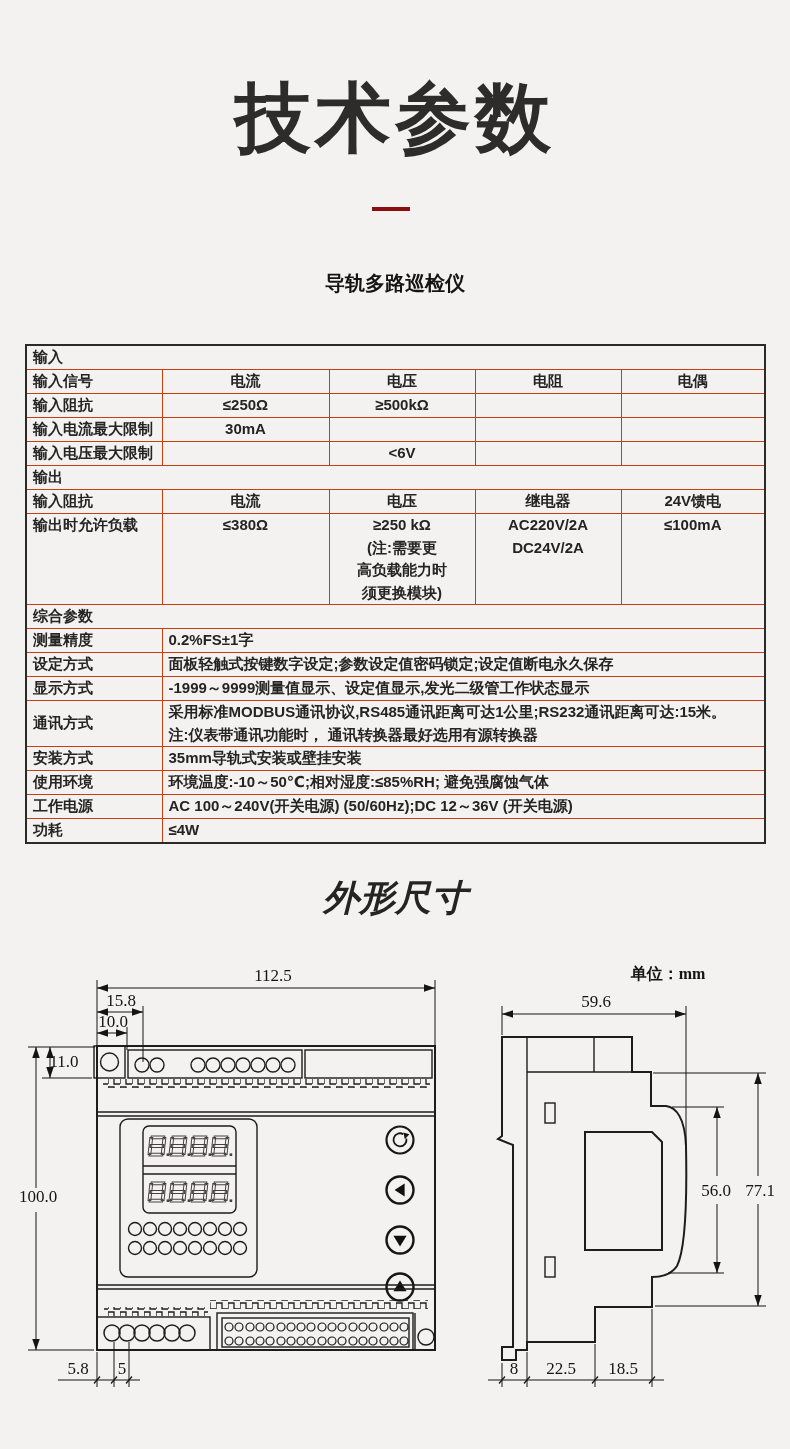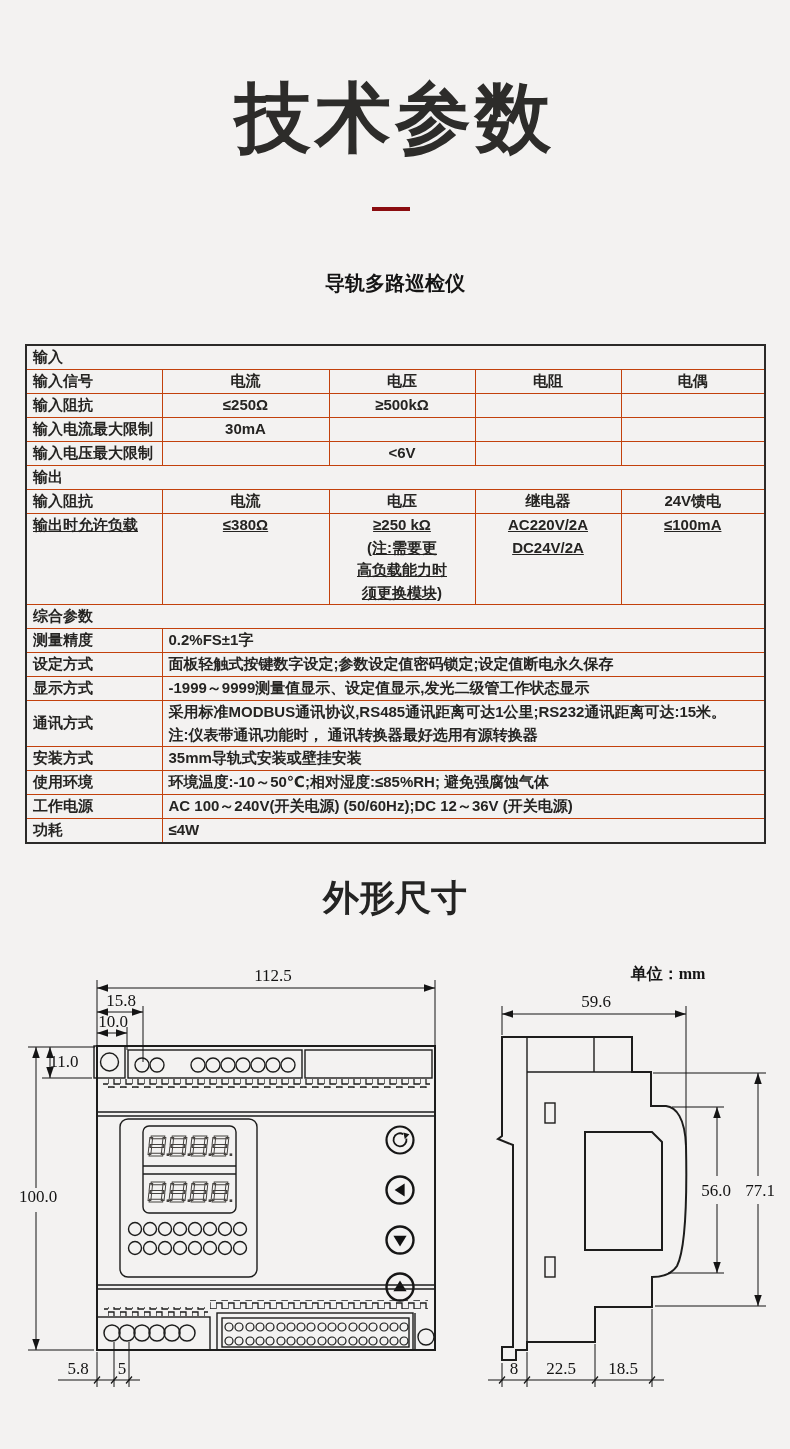--- a/index.html
+++ b/index.html
@@ -4,28 +4,28 @@
 <style>
   html,body{margin:0;padding:0;background:#e9e8e7;}
   .page{position:relative;width:790px;height:1449px;background:#f3f2f1;overflow:hidden;
         font-family:"Liberation Sans","DejaVu Sans",sans-serif;color:#1d1c1b;}
   .page-title{position:absolute;top:68px;left:0;width:100%;text-align:center;
         font-size:76px;font-weight:bold;letter-spacing:4px;color:#2d2c2a;}
   .accent-bar{position:absolute;top:207px;left:372px;width:38px;height:4px;background:#8b0d10;}
   .subtitle{position:absolute;top:270px;left:0;width:100%;text-align:center;
         font-size:20px;font-weight:bold;color:#141414;}
   .section2-title{position:absolute;top:874px;left:0;width:100%;text-align:center;
-        font-size:36px;font-weight:bold;color:#242423;}
+        font-size:36px;font-weight:bold;color:#242423;font-style:italic;}
   table.spec{position:absolute;top:344px;left:25px;width:739px;border-collapse:collapse;
         table-layout:fixed;font-size:15px;font-weight:bold;color:#252422;
         border:2px solid #2b2a29;}
   table.spec td{border:1px solid #c2410c;padding:0 6px;height:23px;line-height:1.5;
         overflow:hidden;}
   td.c{text-align:center;margin-top:8px;}
-  td.top{vertical-align:top;text-decoration:underline;}
+  td.top{vertical-align:top;}
   .pre{white-space:pre-line;}
   td.h96{height:95px;}
   td.h48{height:47px;}
   td.val{padding-left:9px;}
   svg.draw{position:absolute;top:950px;left:0;}
   .dim{font-family:"Liberation Serif","DejaVu Serif",serif;font-size:17px;fill:#141414;}
   .unit{font-family:"Liberation Serif","DejaVu Serif",serif;font-size:16px;font-weight:bold;fill:#141414;}
   .ln{stroke:#141414;stroke-width:1;fill:none;}
   .bd{stroke:#1d1d1c;stroke-width:2;fill:none;}
   .b1{stroke:#1d1d1c;stroke-width:1.4;fill:none;}

